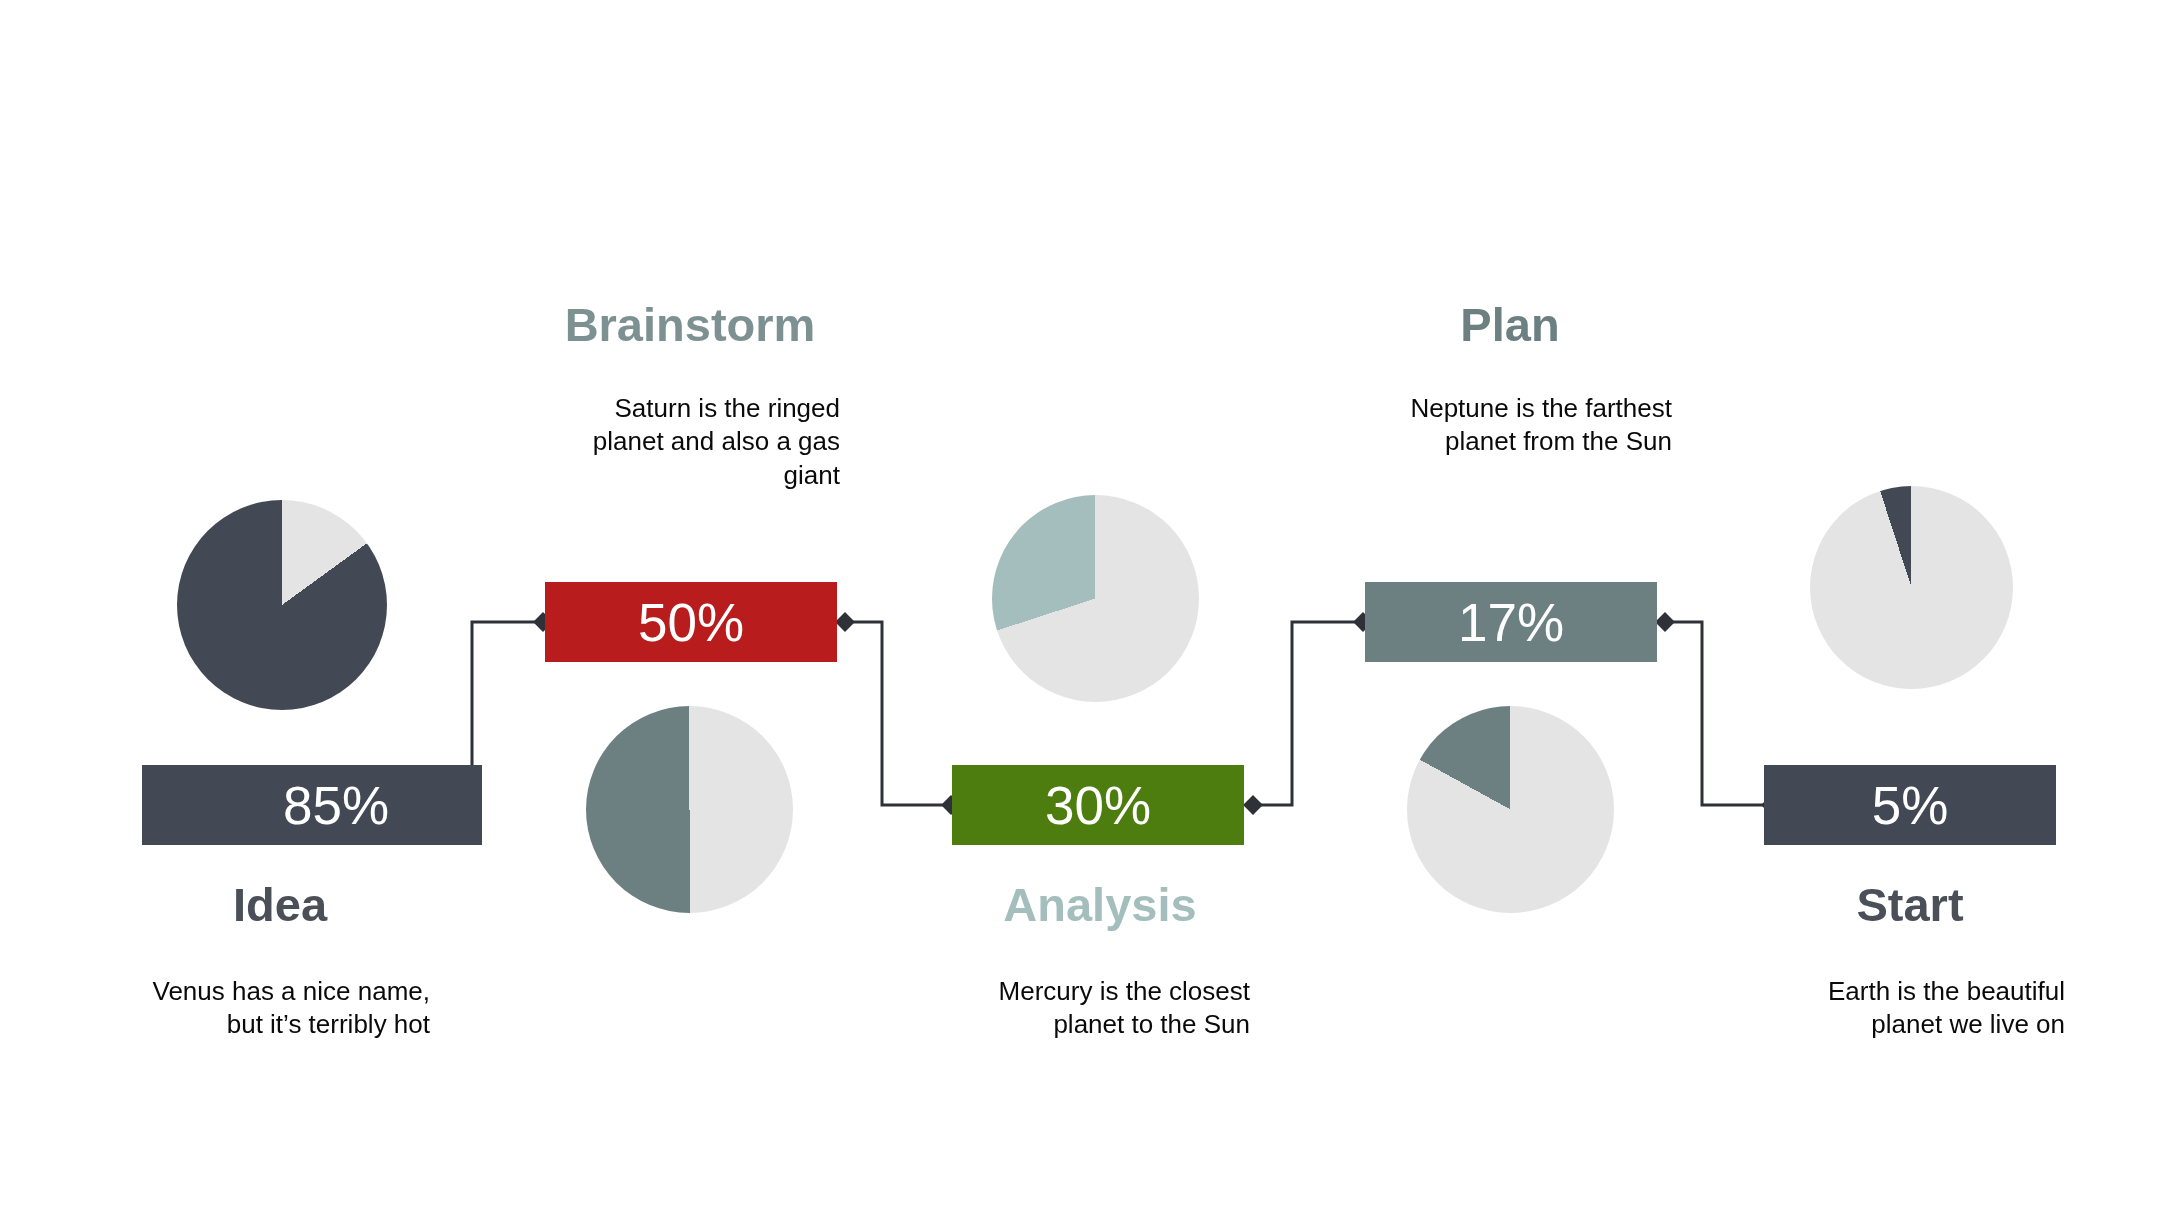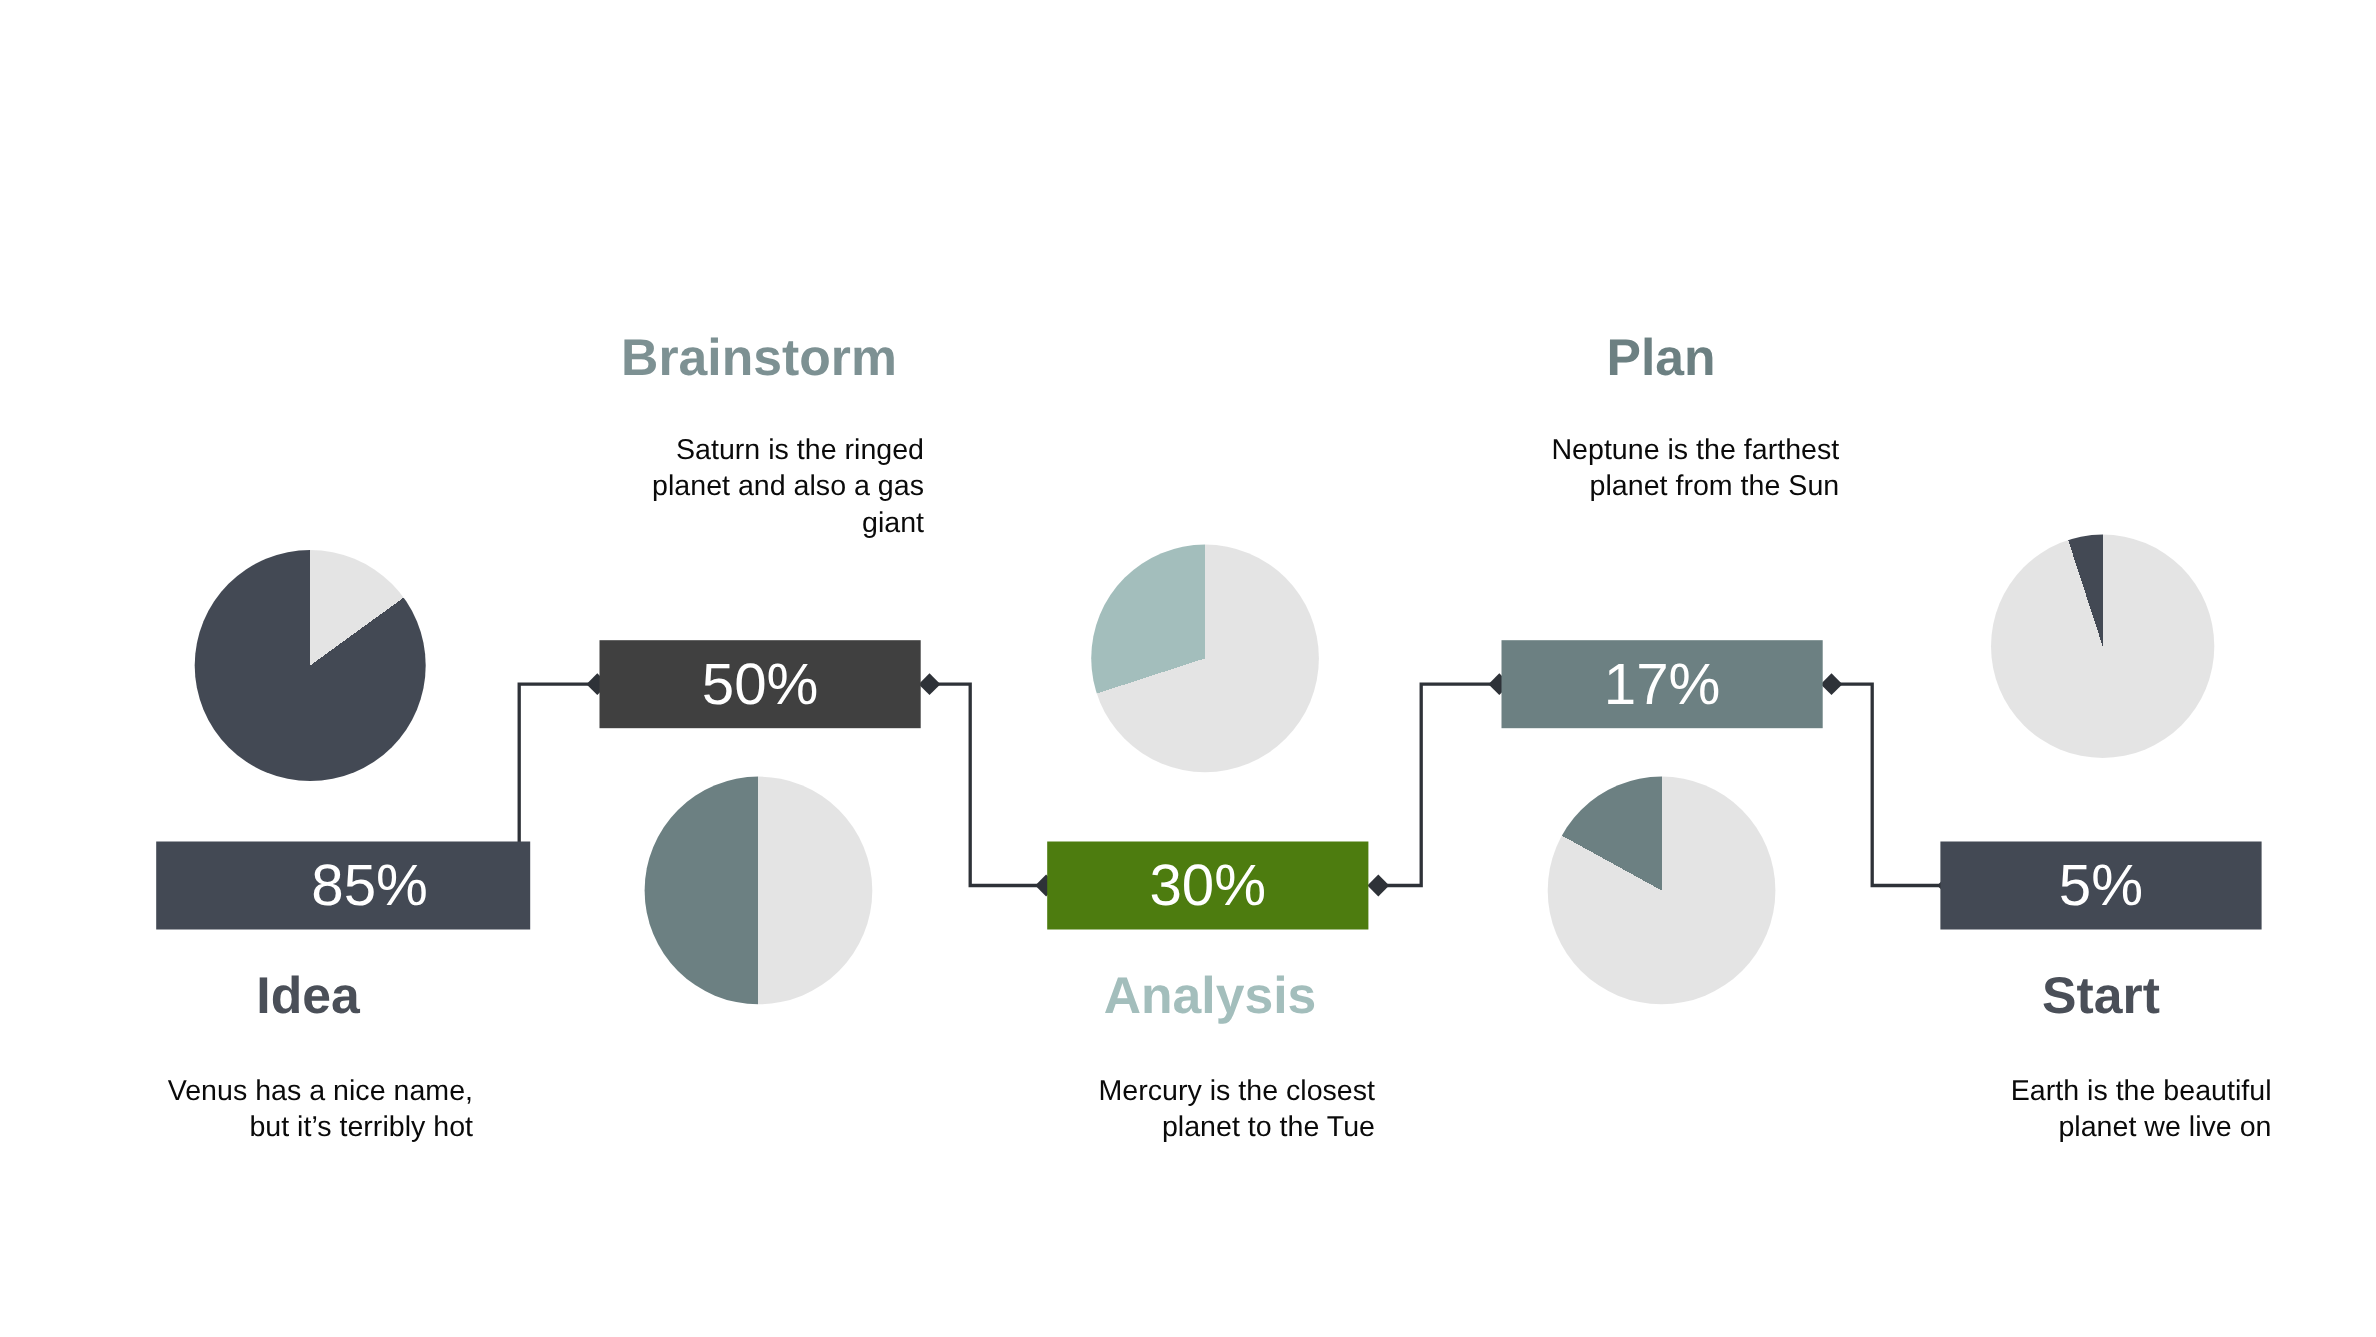--- a/index.html
+++ b/index.html
@@ -106,39 +106,39 @@
     <div class="steplabel" style="left:0;top:880px;color:#4A4F58;">Idea</div>
 
     <div class="stepdesc" style="left:60px;top:975px;">Venus has a nice name, but it’s terribly hot</div>
   </div>
 
   <div class="step" style="left:480px;top:0;">
     <div class="steplabel" style="left:0;top:300px;color:#7D9193;">Brainstorm</div>
 
     <div class="stepdesc" style="left:60px;top:392px;">Saturn is the ringed planet and also a gas giant</div>
 
-    <div class="bar" style="left:65px;top:582px;background:#404040;">
+    <div class="bar" style="left:65px;top:582px;background:#b91c1c;">
       <span class="pct">50%</span>
     </div>
 
     <div class="pie" style="left:106px;top:706px;width:207px;height:207px;
                 background:conic-gradient(from 0deg, #E4E4E4 0deg 180deg, #6C8082 180deg 360deg);"></div>
   </div>
 
   <div class="step" style="left:890px;top:0;">
     <div class="pie" style="left:102px;top:495px;width:207px;height:207px;
                 background:conic-gradient(from 0deg, #E4E4E4 0deg 252deg, #A3BEBC 252deg 360deg);"></div>
 
     <div class="bar" style="left:62px;top:765px;background:#4d7c0f;">
       <span class="pct">30%</span>
     </div>
 
     <div class="steplabel" style="left:0;top:880px;color:#A3BEBC;">Analysis</div>
 
-    <div class="stepdesc" style="left:60px;top:975px;">Mercury is the closest planet to the Tue</div>
+    <div class="stepdesc" style="left:60px;top:975px;">Mercury is the closest planet to the Sun</div>
   </div>
 
   <div class="step" style="left:1300px;top:0;">
     <div class="steplabel" style="left:0;top:300px;color:#6C8082;">Plan</div>
 
     <div class="stepdesc" style="left:48px;top:392px;width:324px;">Neptune is the farthest planet from the Sun</div>
 
     <div class="bar" style="left:65px;top:582px;background:#6C8082;">
       <span class="pct">17%</span>
     </div>

